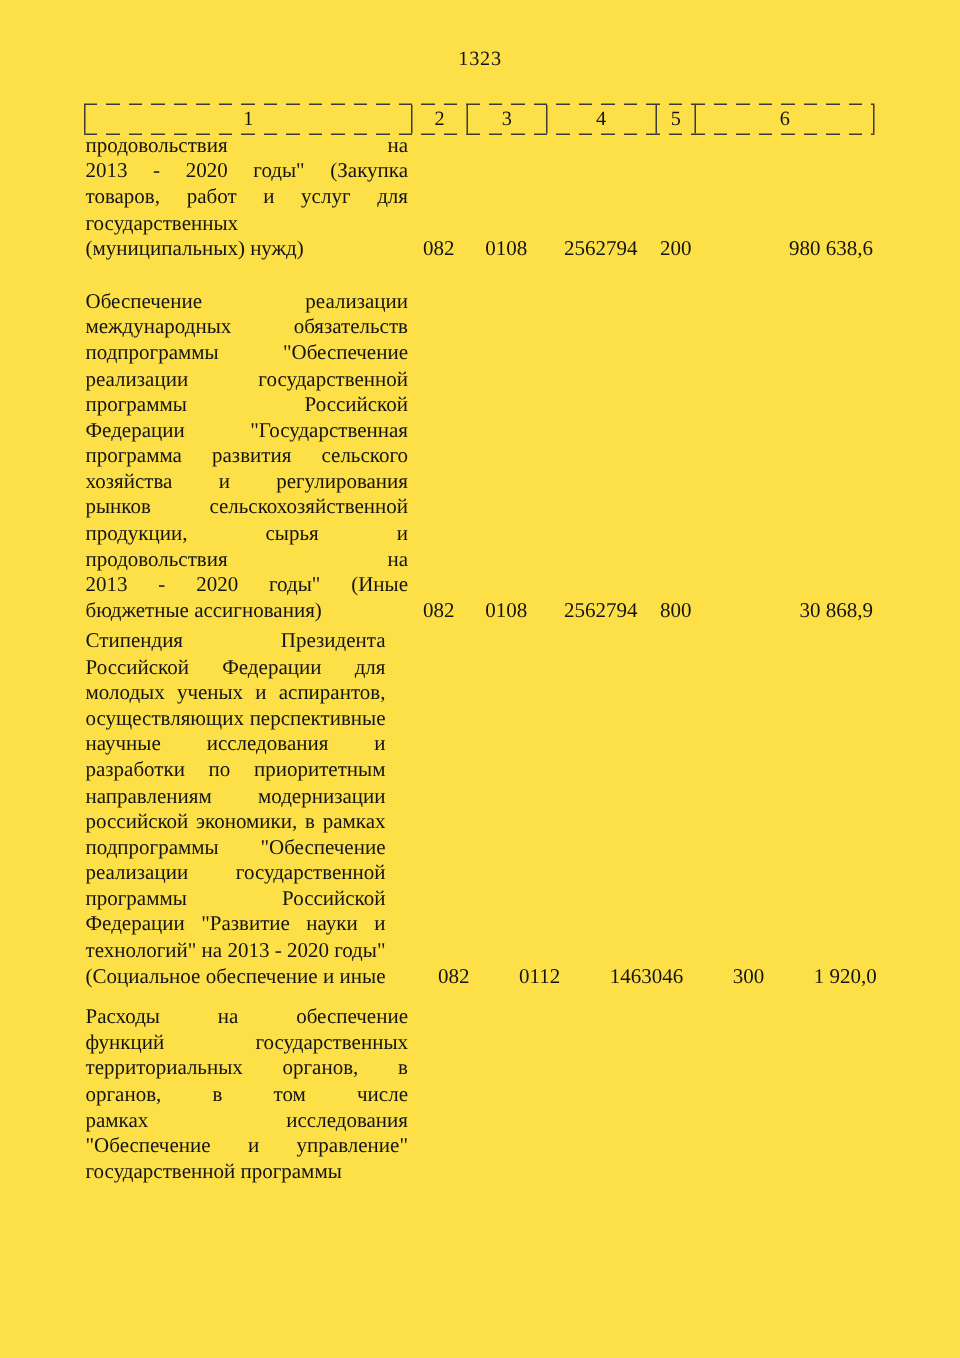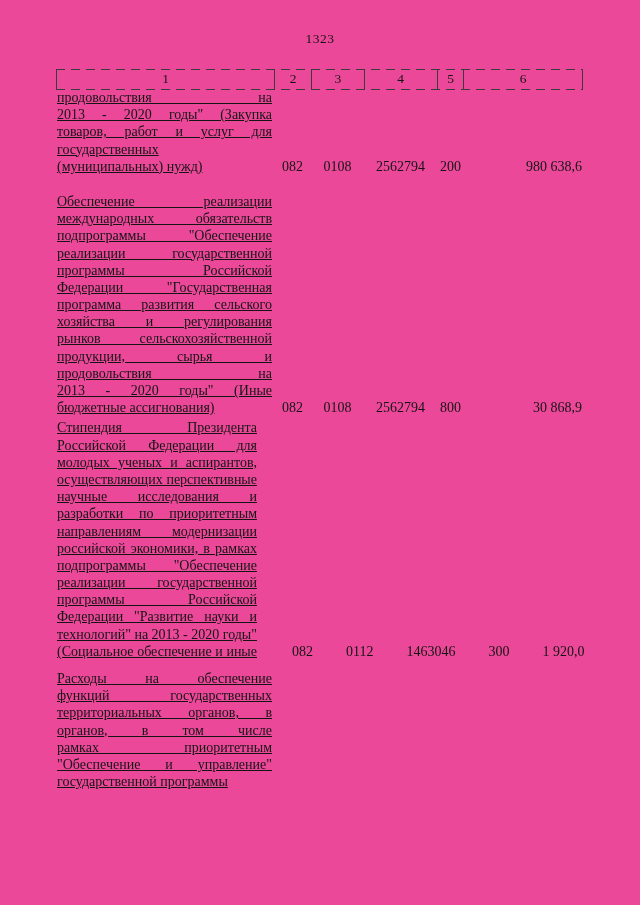--- a/index.html
+++ b/index.html
@@ -1,20 +1,20 @@
 <!DOCTYPE html>
 <html><head>
 <meta charset="utf-8">
 <style>
   html, body { margin: 0; padding: 0; background: #ffffff; }
   .page {
     position: relative;
     width: 640px;
     height: 905px;
-    background: #ec4899;
+    background: #fde047;
     font-family: "Liberation Serif", "DejaVu Serif", serif;
     color: #141414;
     overflow: hidden;
   }
   .page-number {
     position: absolute;
     top: 31px;
     left: 0;
     width: 100%;
     text-align: center;
@@ -62,21 +62,21 @@
   .table-body { }
   .t-row {
     display: flex;
     align-items: flex-end;
   }
   .t-row:nth-child(1) { margin-top: 0px; }
   .t-row:nth-child(2) { margin-top: 18px; }
   .t-row:nth-child(3) { margin-top: 3px; gap: 33px; }
   .t-row:nth-child(4) { margin-top: 10px; }
   .cell { box-sizing: border-box; }
-  .name-cell { padding: 0 2px 0 1px; text-decoration: underline; }
+  .name-cell { padding: 0 2px 0 1px; }
   .line {
     font-size: 14px;
     line-height: 17.2px;
     height: 17.2px;
     overflow: hidden;
     text-align: justify;
     text-align-last: justify;
     white-space: nowrap;
   }
   .line.last { text-align-last: left; }
@@ -165,21 +165,21 @@
     <div class="cell c4 vcell">1463046</div>
     <div class="cell c5 vcell">300</div>
     <div class="cell c6 vcell amount">1 920,0</div>
   </div>
         <div class="t-row">
     <div class="cell c1 name-cell">
             <div class="line">Расходы на обеспечение</div>
             <div class="line">функций государственных</div>
             <div class="line">территориальных органов, в</div>
             <div class="line">органов, в том числе</div>
-            <div class="line">рамках приоритетным</div>
+            <div class="line">рамках исследования</div>
             <div class="line">"Обеспечение и управление"</div>
             <div class="line last">государственной программы</div>
           </div>
     <div class="cell c2 vcell"></div>
     <div class="cell c3 vcell"></div>
     <div class="cell c4 vcell"></div>
     <div class="cell c5 vcell"></div>
     <div class="cell c6 vcell amount"></div>
   </div>
       </div>

